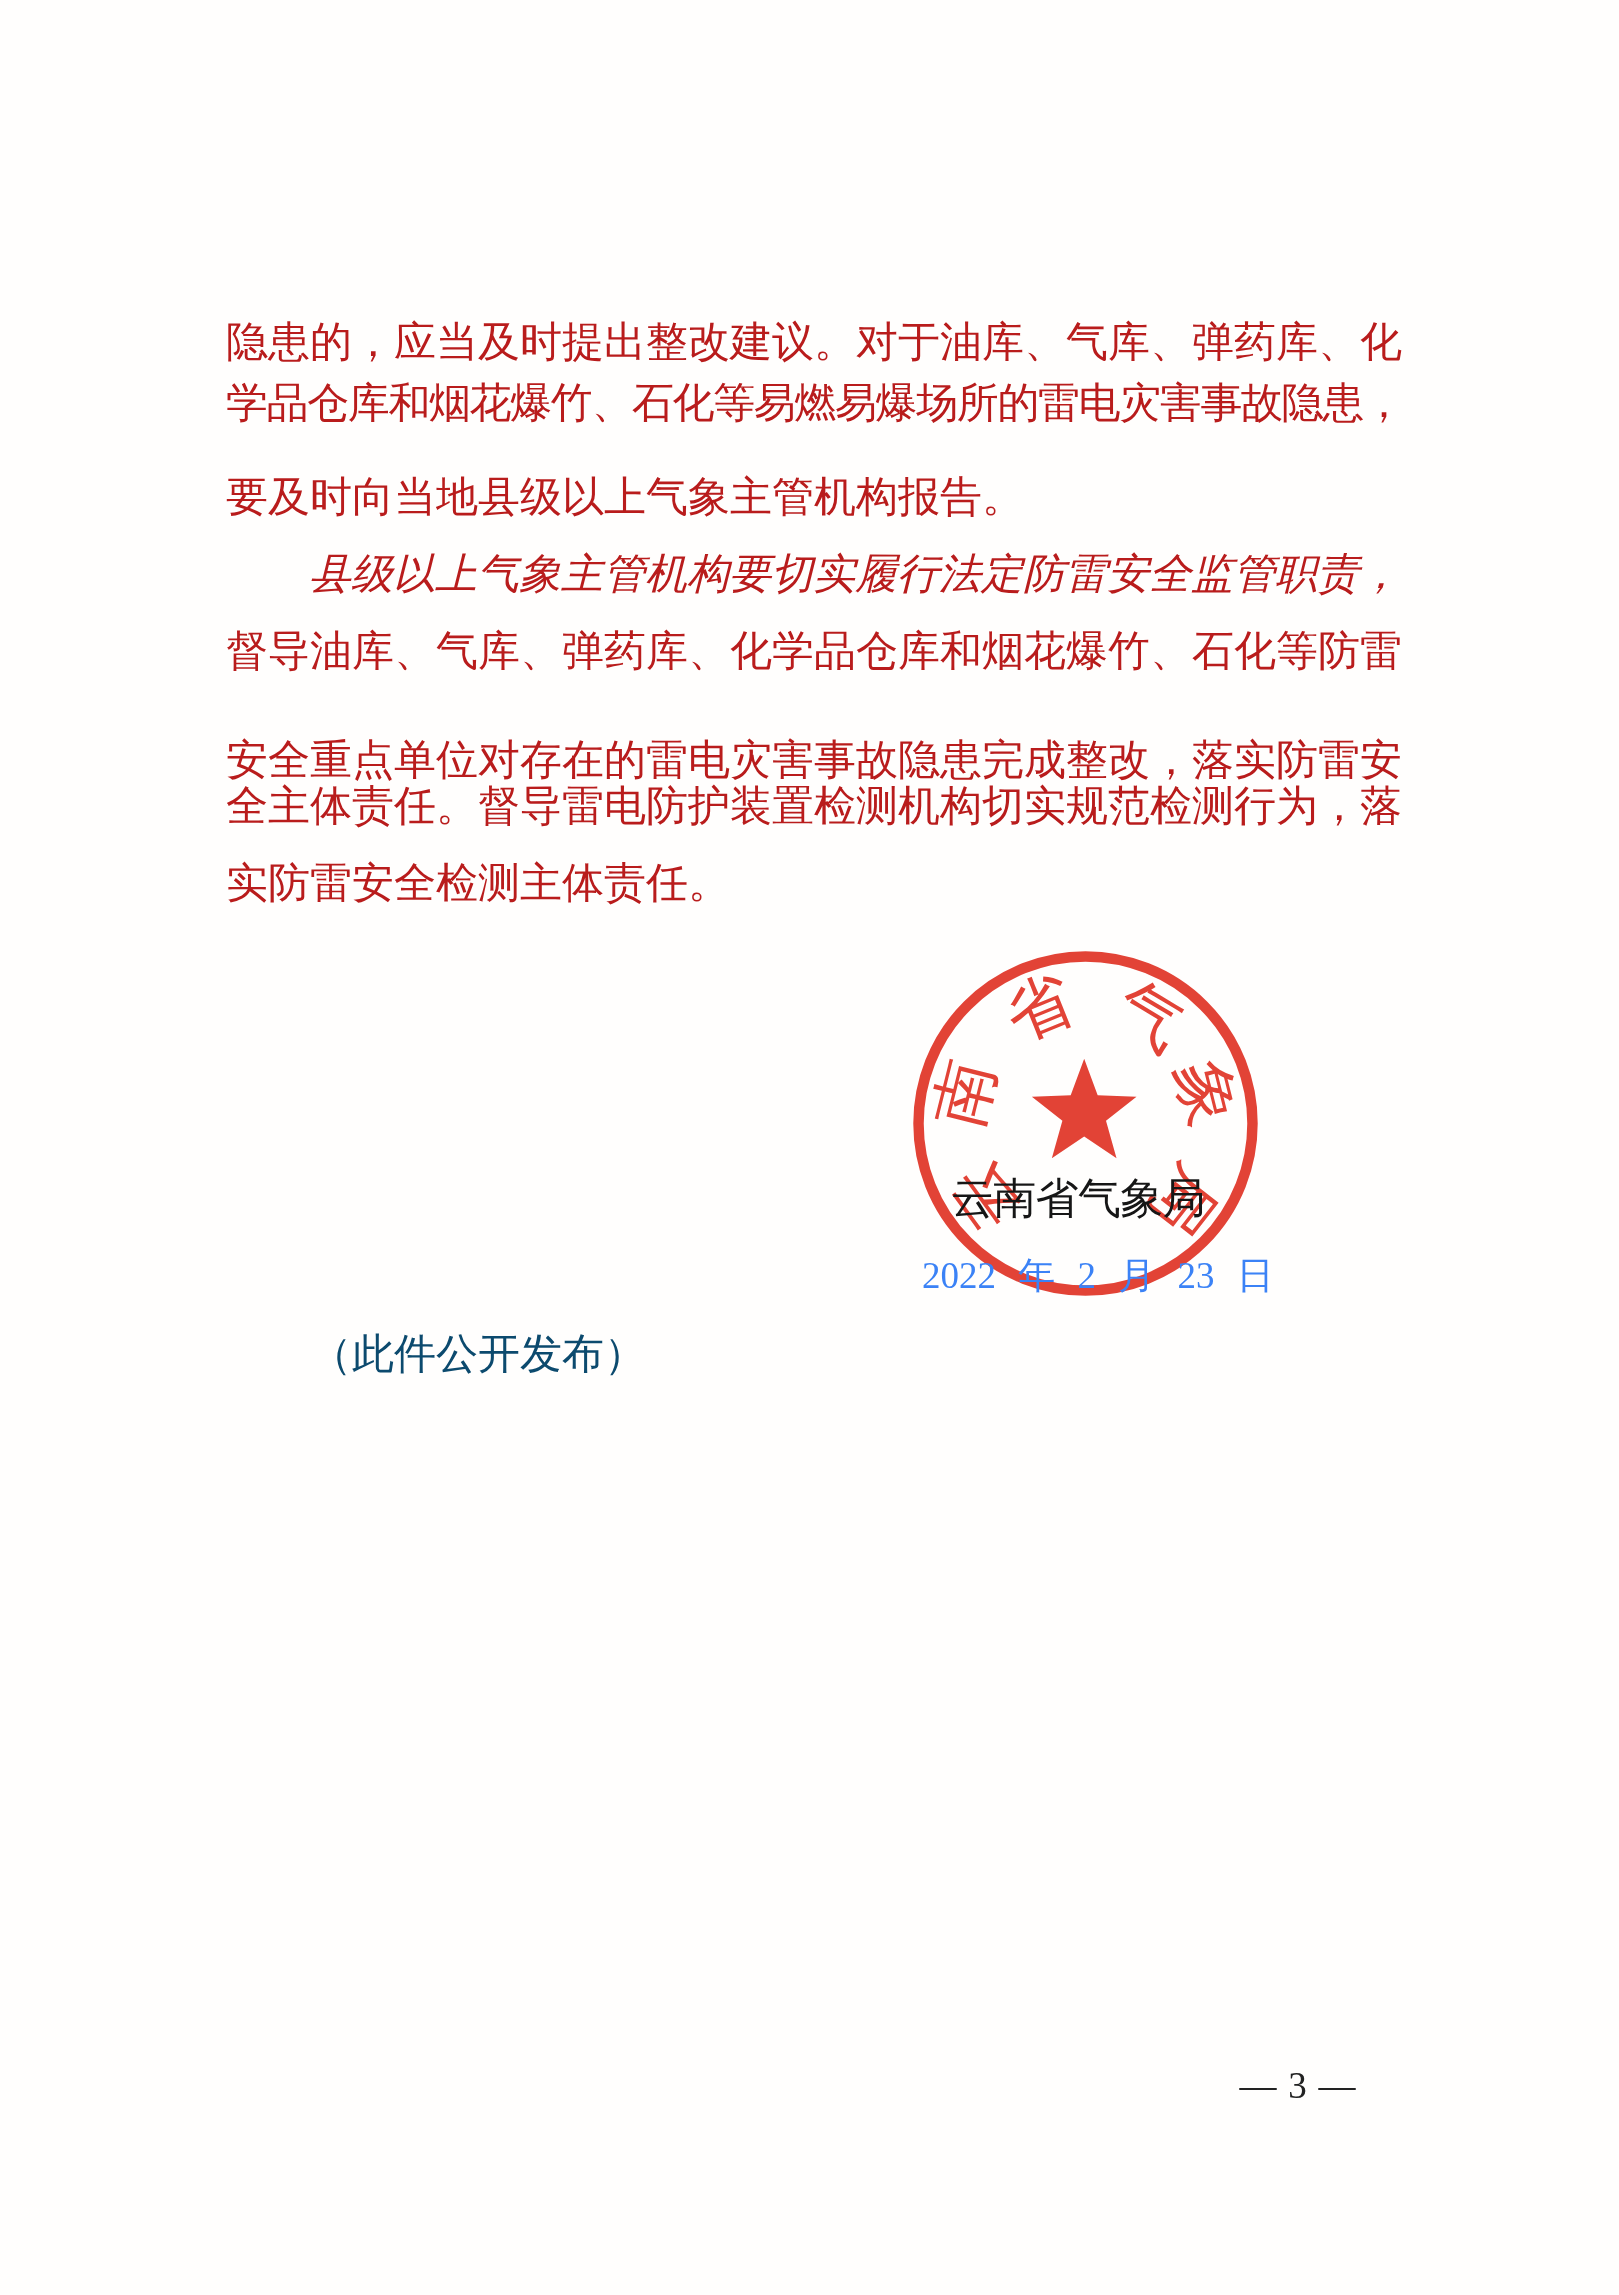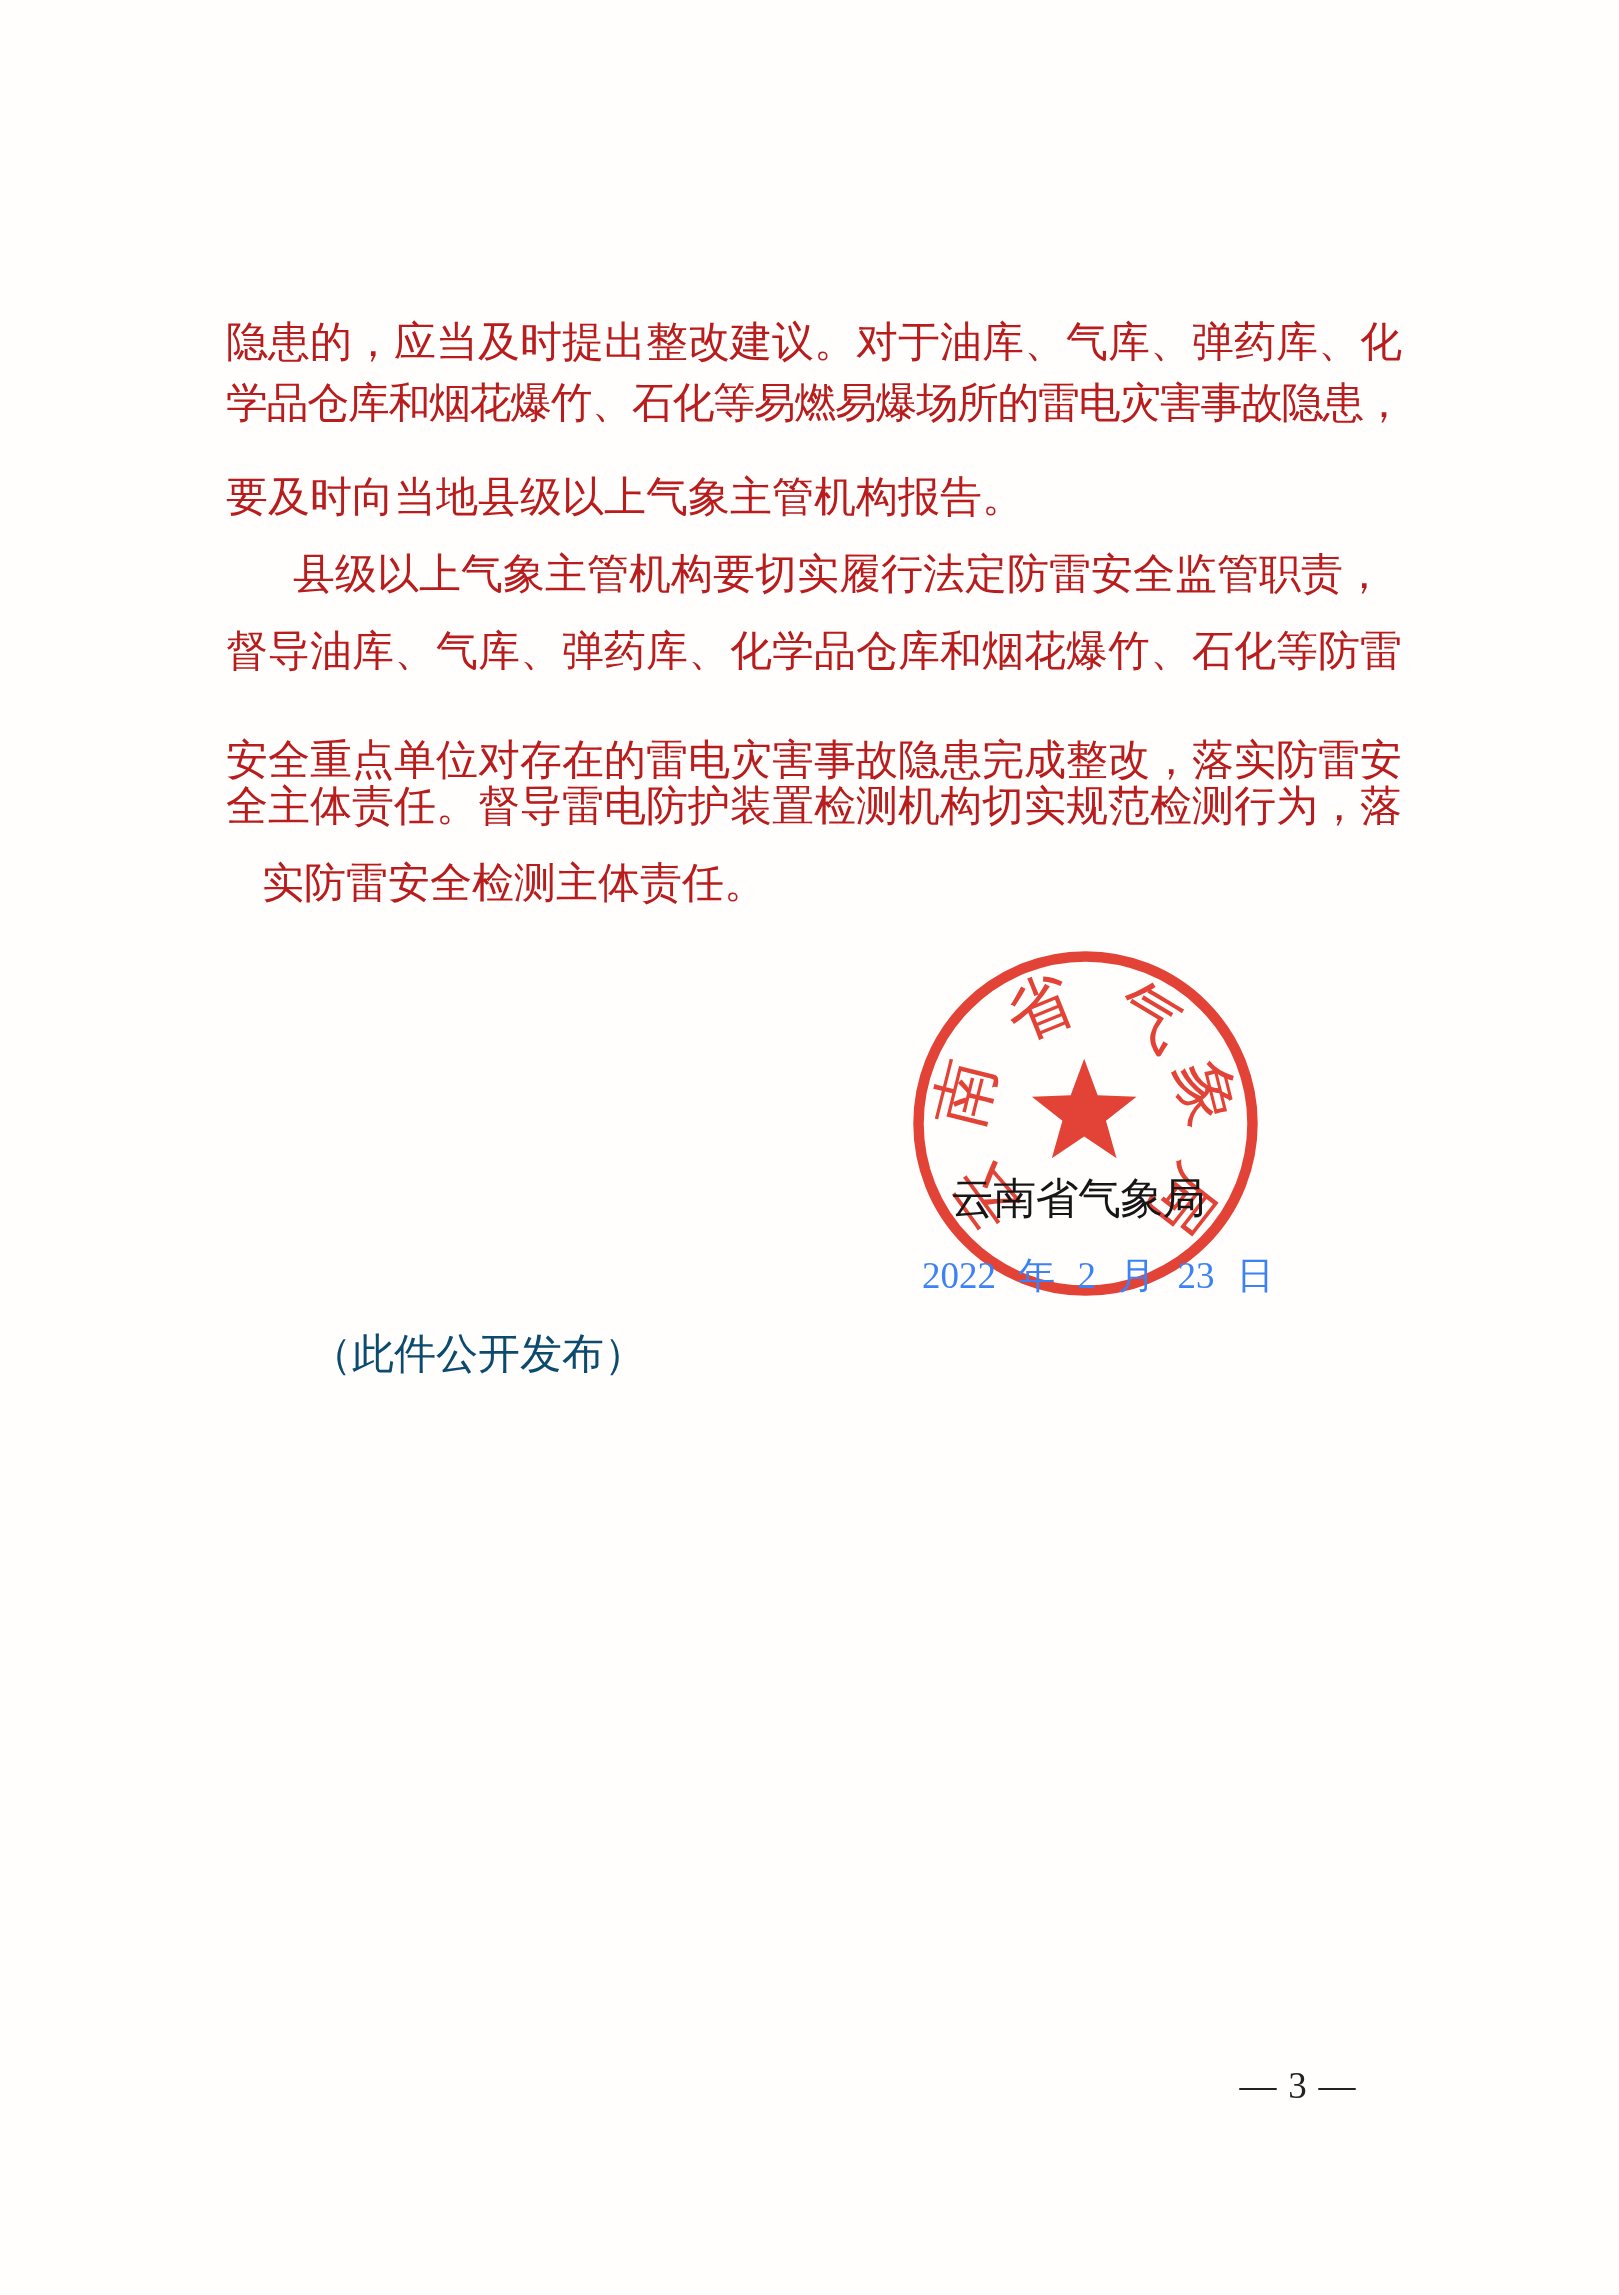--- a/index.html
+++ b/index.html
@@ -16,25 +16,25 @@
     position: absolute;
     font-size: 42px;
     line-height: 1.1;
     color: #b91c1c;
     white-space: nowrap;
     letter-spacing: 0px;
   }
   .l0 { left: 226px; top: 319px; }
   .l1 { left: 226px; top: 380px; letter-spacing: -1.4px; }
   .l2 { left: 226px; top: 474px; }
-  .l3 { left: 293px; top: 551px; }
+  .l3 { left: 309px; top: 551px; font-style: italic; }
   .l4 { left: 226px; top: 628px; }
   .l5 { left: 226px; top: 737px; }
   .l6 { left: 226px; top: 783px; }
-  .l7 { left: 226px; top: 860px; margin-left: 36px; }
+  .l7 { left: 226px; top: 860px; }
 
   .seal-svg {
     position: absolute;
     left: 910px; top: 948px;
     width: 351px; height: 351px;
     opacity: 0.93;
   }
   .seal-arc-char {
     font-family: "Liberation Serif", serif;
     font-size: 100px;

